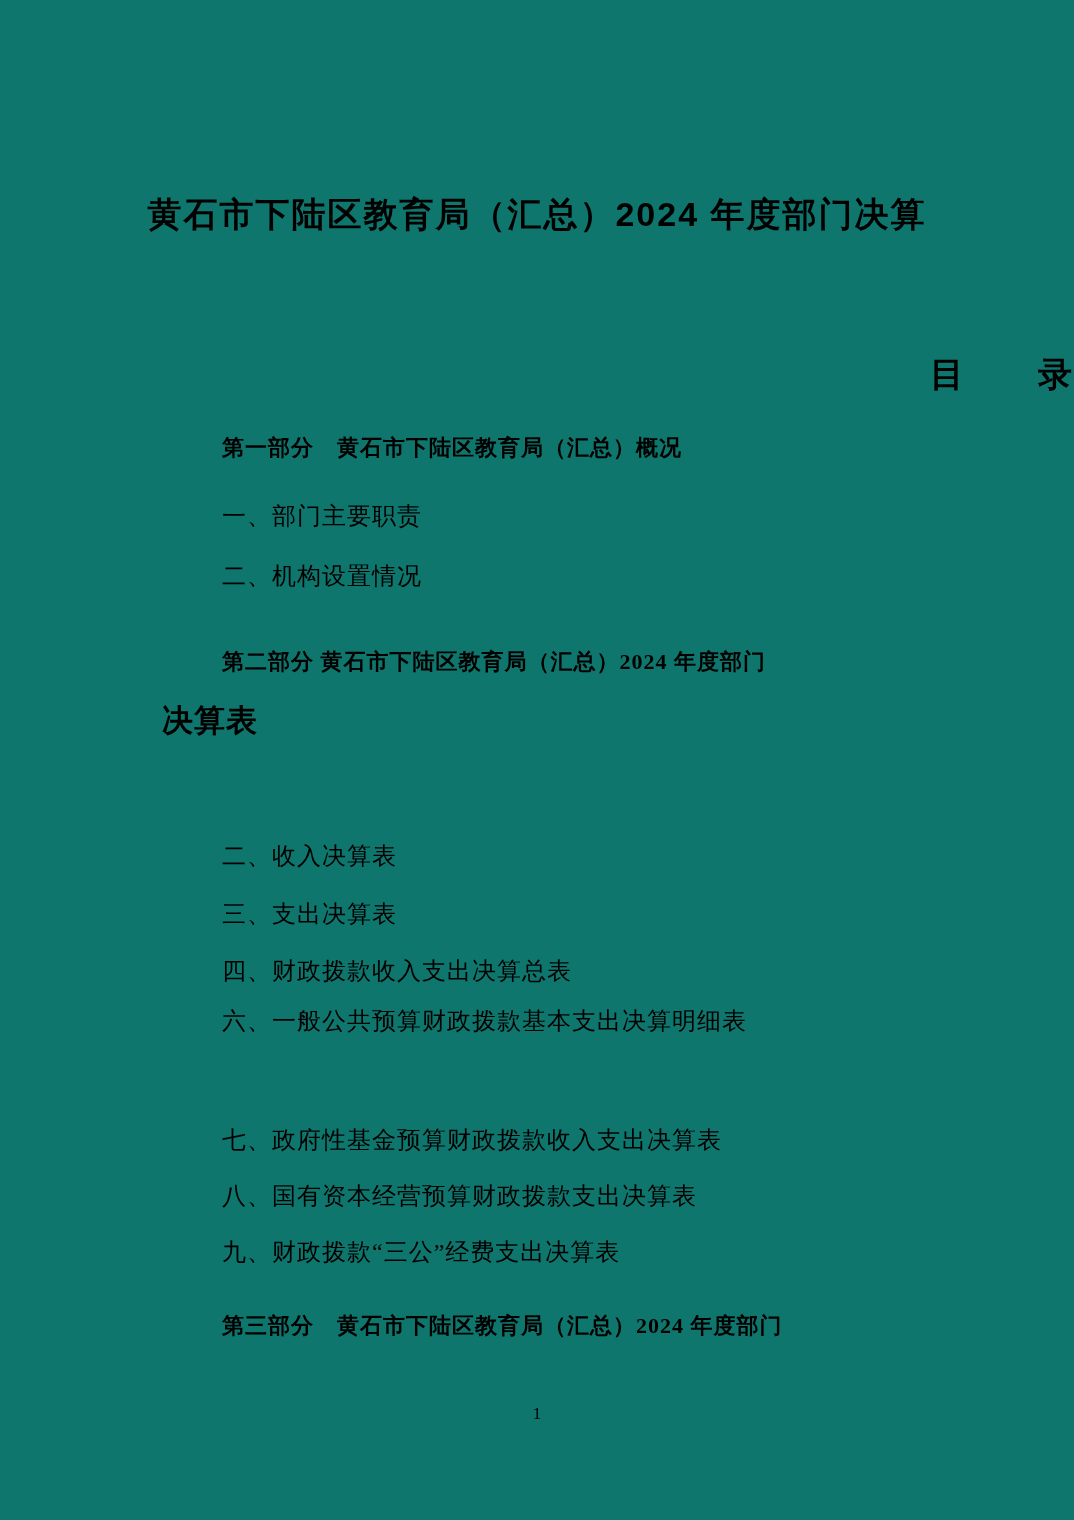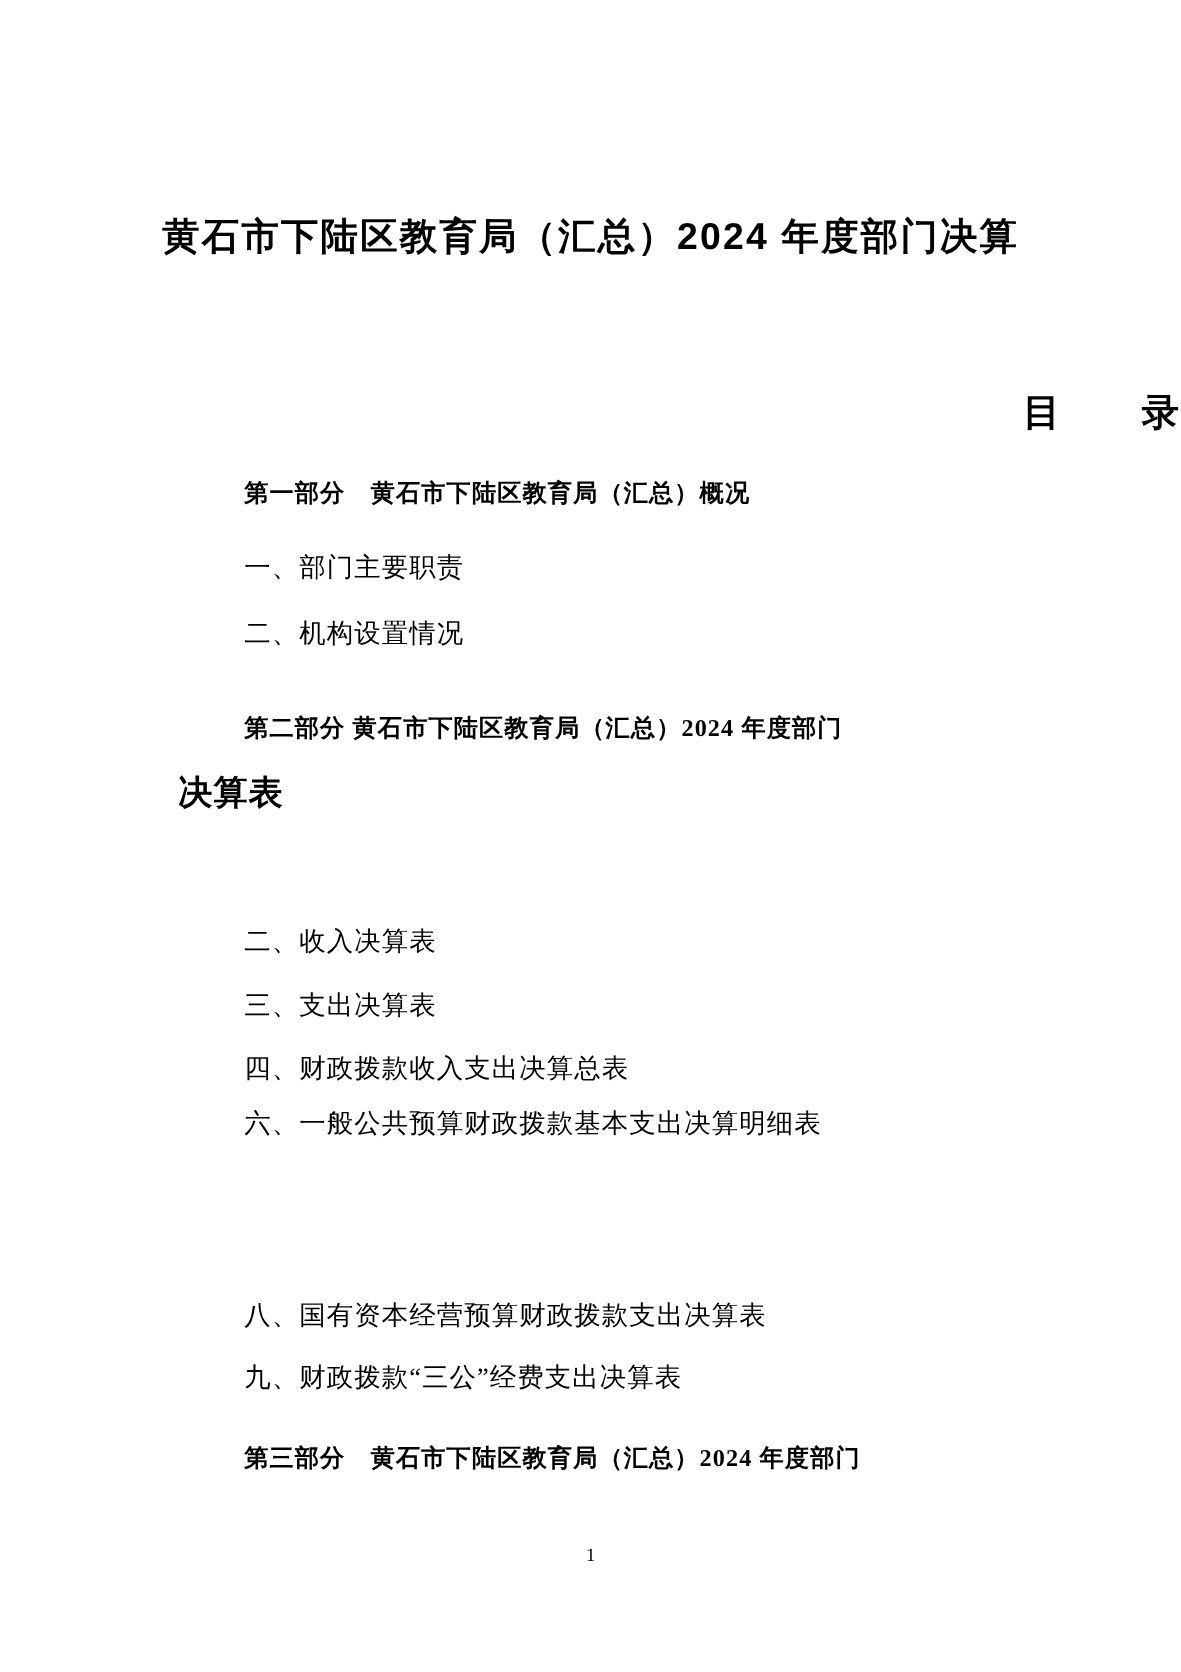--- a/index.html
+++ b/index.html
@@ -5,21 +5,21 @@
   html, body {
     margin: 0;
     padding: 0;
     background: #e9e9e9;
   }
   .page {
     position: relative;
     width: 1074px;
     height: 1520px;
     margin: 0 auto;
-    background: #ffffff;
+    background: #0f766e;
     color: #000000;
     overflow: hidden;
     font-family: "Liberation Serif", "DejaVu Serif", serif;
   }
   .doc-title {
     position: absolute;
     top: 192px;
     left: 0;
     width: 100%;
     margin: 0;
@@ -105,20 +105,21 @@
 
   <p class="toc-entry" style="top:898px">三、支出决算表</p>
 
   <p class="toc-entry" style="top:840px">二、收入决算表</p>
 
   <p class="toc-entry" style="top:955px">四、财政拨款收入支出决算总表</p>
 
 
   <p class="toc-entry" style="top:1005px">六、一般公共预算财政拨款基本支出决算明细表</p>
 
+  <p class="toc-entry" style="top:1124px">七、政府性基金预算财政拨款收入支出决算表</p>
 
   <p class="toc-entry" style="top:1180px">八、国有资本经营预算财政拨款支出决算表</p>
 
   <p class="toc-entry" style="top:1236px">九、财政拨款“三公”经费支出决算表</p>
 
   <h3 class="part-heading" style="top:1311px">第三部分　黄石市下陆区教育局（汇总）2024 年度部门</h3>
 
   <div class="page-number">1</div>
 
 </div>

